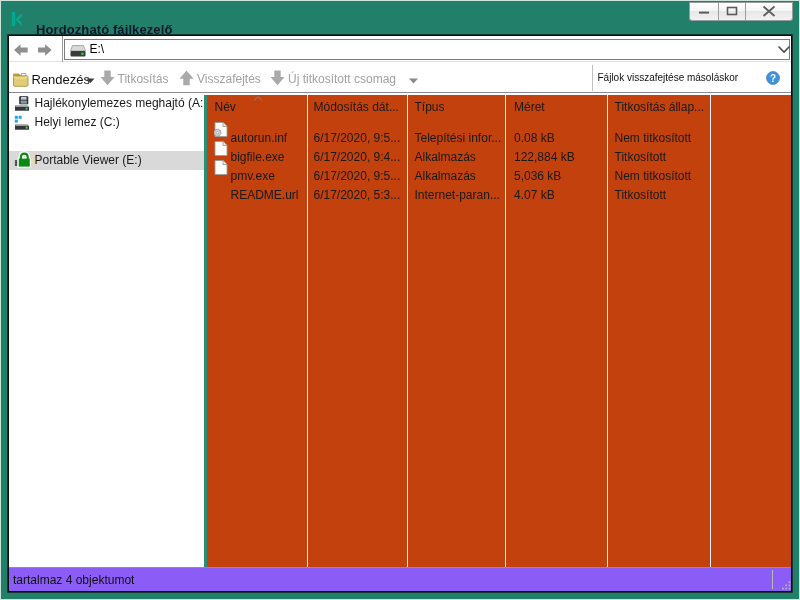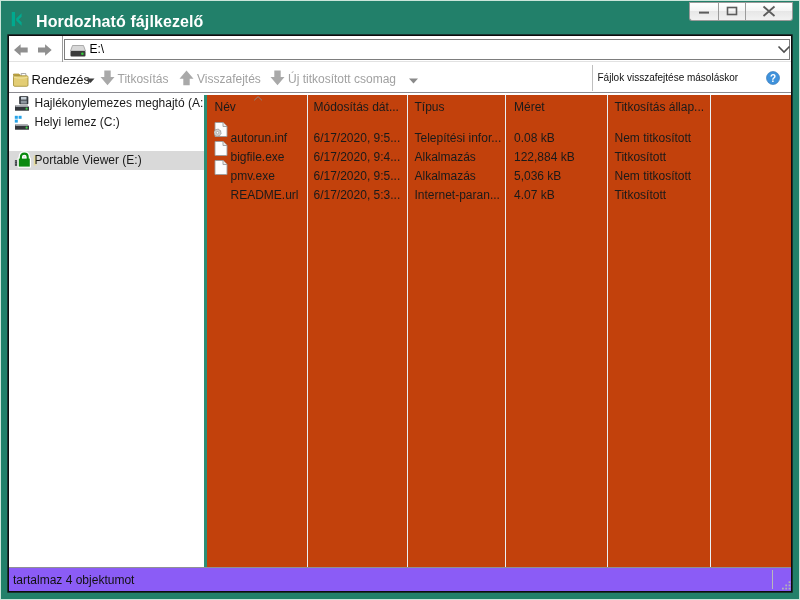--- a/index.html
+++ b/index.html
@@ -1,20 +1,20 @@
 <!DOCTYPE html>
 <html><head>
 <meta charset="utf-8">
 <style>
   * { margin:0; padding:0; box-sizing:border-box; }
   html,body { width:800px; height:600px; overflow:hidden; }
   body { font-family:"Liberation Sans", sans-serif; font-size:12px; color:#1a1a1a; }
   .abs { position:absolute; }
   .win { position:absolute; inset:0; background:#22806a; border:1px solid #cbe5da; }
-  .title { position:absolute; left:35px; top:12px; color:#ffffff; font-size:16px; font-weight:bold; letter-spacing:0.1px; }
+  .title { position:absolute; left:35px; top:21px; color:#0f172a; font-size:13px; font-weight:bold; letter-spacing:0.1px; }
   
   .capbtn { position:absolute; top:1px; height:19px; background:linear-gradient(#ffffff, #f5f5f5 45%, #e7e7e7 50%, #f2f2f2); border:1px solid #9b9b9b; }
   .capbtn.min { left:688px; width:29px; border-right:none; border-bottom-left-radius:3px; }
   .capbtn.max { left:717px; width:28px; }
   .capbtn.cls { left:745px; width:47px; border-left:none; border-bottom-right-radius:3px; }
   
   .client { position:absolute; left:7px; top:34px; right:7px; bottom:7px; background:#fff; border:1.5px solid #0d0d0d; box-shadow:0 0 0 0.7px #15151a; }
   .nav { position:absolute; left:0; top:0; right:0; height:26px; background:#fff; border-bottom:1px solid #e2e2e2; }
   .navsep { position:absolute; left:53px; top:0; width:1px; height:26px; background:#9b9b9b; }
   .addr { position:absolute; left:55px; top:2.5px; width:726px; height:21px; border:1px solid #7d7d7d; background:#fff; }

